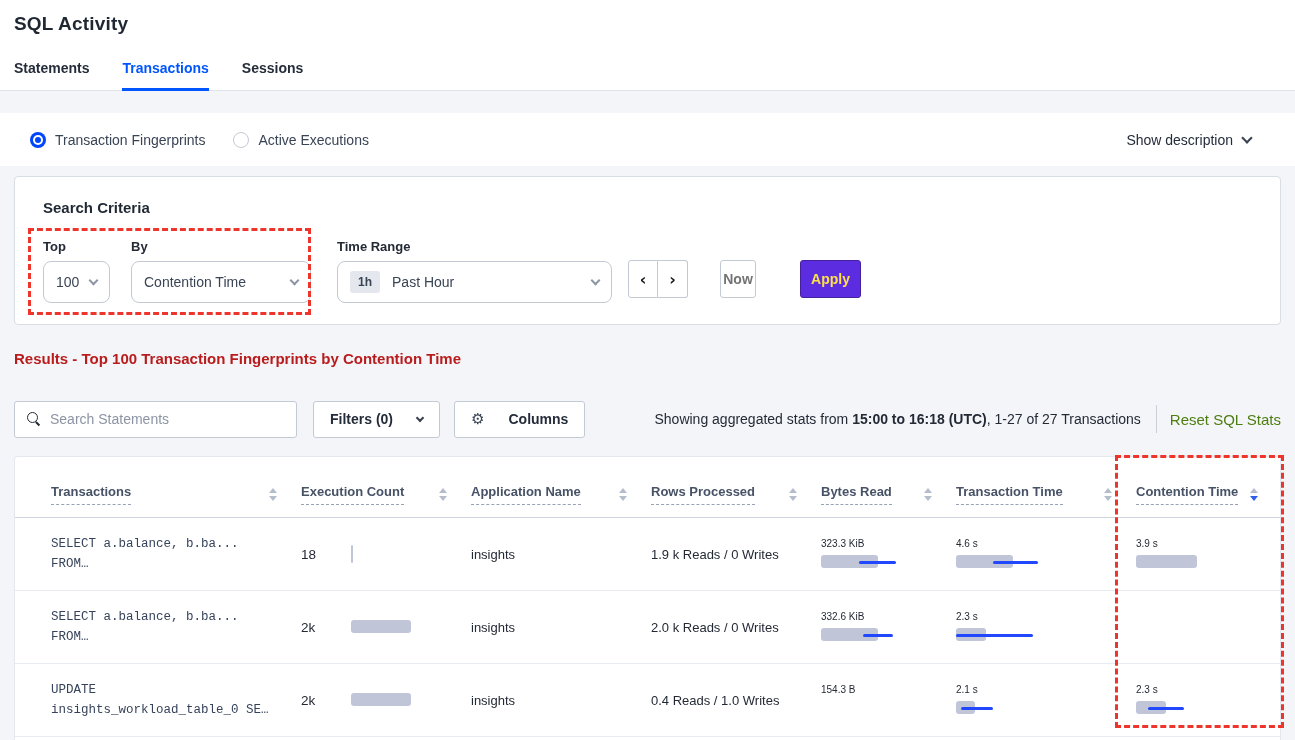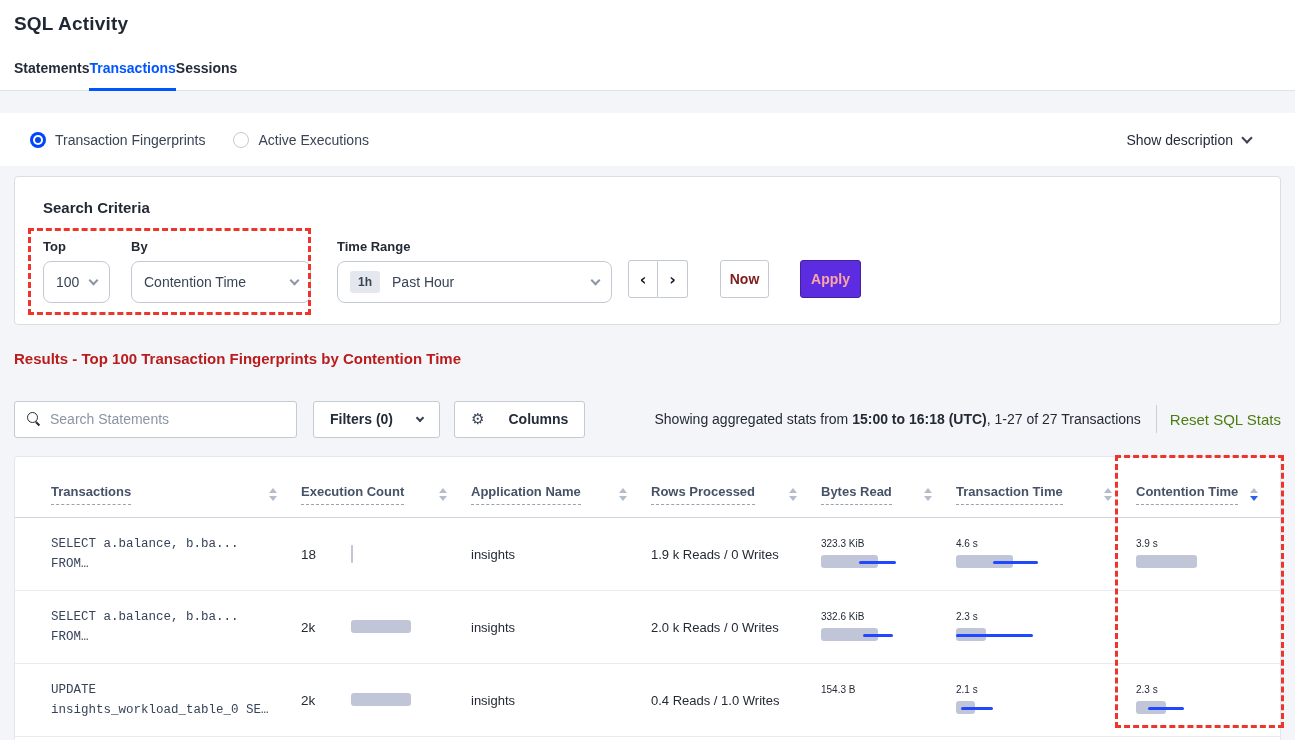--- a/index.html
+++ b/index.html
@@ -13,21 +13,21 @@
   }
   
   .top-header {
     position:absolute; left:0; top:0; width:1295px; height:91px;
     background:#ffffff; border-bottom:1px solid #e0e4ea;
   }
   .page-title {
     position:absolute; left:14px; top:13px;
     font-size:19px; font-weight:bold; color:#1f2733; letter-spacing:.2px;
   }
-  .tabs { position:absolute; left:14px; bottom:0; display:flex; height:30px; }
+  .tabs { position:absolute; left:14px; bottom:0; display:flex; gap:33px; height:30px; }
   .tab {
     font-size:14px; color:#242c3a; cursor:pointer; position:relative;
     padding-bottom:12px; font-weight:600;
   }
   .tab.active { color:#0055ff; }
   .tab.active::after {
     content:""; position:absolute; left:0; right:0; bottom:-1px; height:3px; background:#0055ff;
   }
   
   .radio-band {
@@ -72,29 +72,29 @@
   }
   .arrow-group { position:absolute; left:613px; top:83px; display:flex; height:38px; }
   .arrow-btn {
     width:30px; height:38px; background:#fff; border:1px solid #c4cad3;
     display:flex; align-items:center; justify-content:center; cursor:pointer;
     font-weight:bold; font-size:16px; color:#16191f;
   }
   .arrow-btn:first-child { border-radius:3px 0 0 3px; }
   .arrow-btn:last-child { border-radius:0 3px 3px 0; border-left:none; }
   .now-btn {
-    position:absolute; left:705px; top:83px; width:49px; height:38px;
+    position:absolute; left:705px; top:83px; width:36px; height:38px;
     background:#fff; border:1px solid #c4cad3; border-radius:3px;
-    font-size:14px; font-weight:bold; color:#7f1d1d; cursor:pointer;
+    font-size:14px; font-weight:bold; color:#737373; cursor:pointer;
     font-family:"Liberation Sans", sans-serif;
   }
   .apply-btn {
     position:absolute; left:785px; top:83px; width:61px; height:38px;
     background:#5c2de0; border:1px solid #46219e; border-radius:3px;
-    font-size:14px; font-weight:bold; color:#fca5a5; cursor:pointer;
+    font-size:14px; font-weight:bold; color:#fde047; cursor:pointer;
     font-family:"Liberation Sans", sans-serif;
   }
   
   .red-rect { position:absolute; border:3px dashed #ee352c; pointer-events:none; z-index:50; }
   .red-rect-1 { left:28px; top:228px; width:283px; height:87px; }
   .red-rect-2 { left:1115px; top:455px; width:169px; height:273px; }
   
   .results-heading { position:absolute; left:14px; top:350px; font-size:15px; font-weight:bold; color:#b91c1c; }
   .toolbar { position:absolute; left:14px; top:400px; width:1267px; height:38px; display:flex; align-items:center; }
   .search-box {

